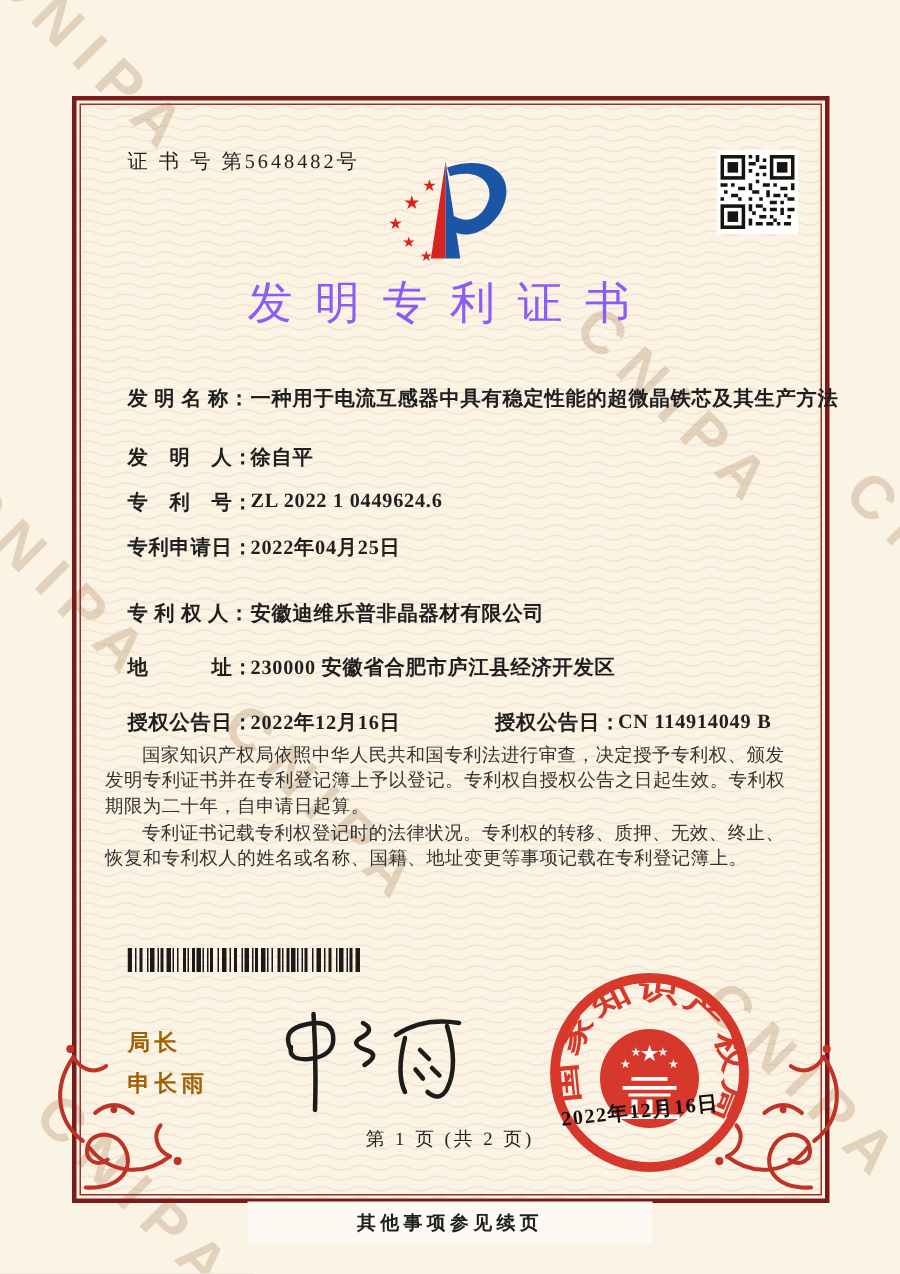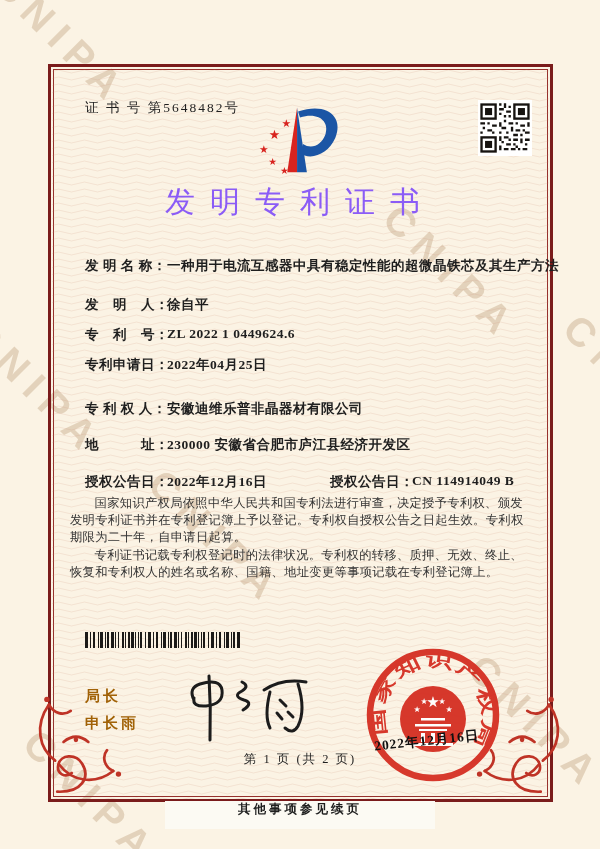--- a/index.html
+++ b/index.html
@@ -40,21 +40,21 @@
   .body-text p{margin:0 0 2px 0;text-indent:2em;}
   .officials{font-family:"Liberation Sans","DejaVu Sans",sans-serif;
     font-size:15px;font-weight:bold;letter-spacing:3px;color:#a16207;line-height:27px;}
   .seal-date{
     font-size:13.5px;font-weight:bold;color:#111;letter-spacing:1px;
     transform:rotate(-6deg);white-space:nowrap;z-index:6;
   }
   .page-no{font-size:12.5px;letter-spacing:2px;left:50%;transform:translateX(-50%);}
   .footer-patch{
     left:50%;transform:translateX(-50%);top:801px;width:270px;height:28px;
-    background:#fcfaf3;display:flex;align-items:flex-start;justify-content:center;
+    background:#fcfaf3;display:flex;align-items:center;justify-content:center;
     font-size:12.5px;font-weight:700;letter-spacing:3px;z-index:3;
   }
   svg{display:block;}
 </style>
 </head>
 <body>
 
 <div class="page">
 
   <span class="wm" style="left:-25px;top:15px">CNIPA</span>

